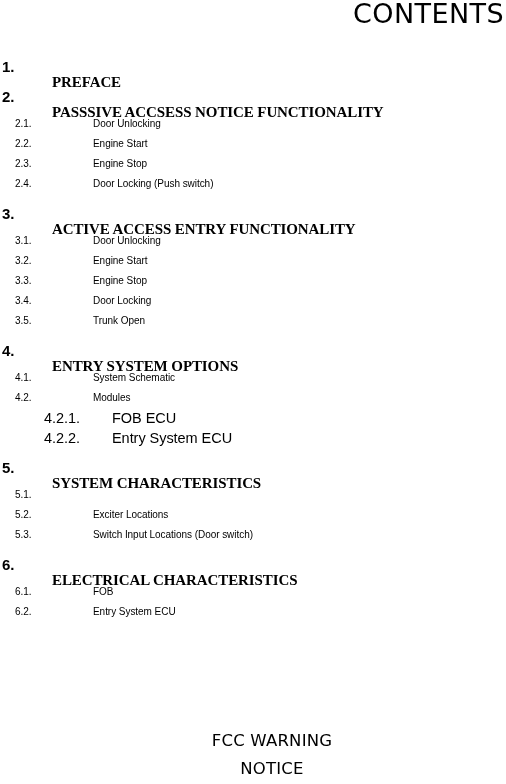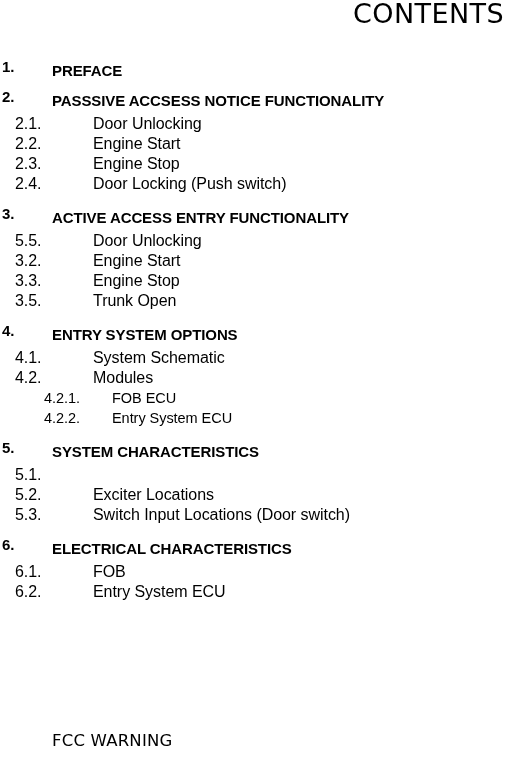--- a/index.html
+++ b/index.html
@@ -63,29 +63,30 @@
     white-space: nowrap;
   }
   .row-l1 .num {
     position: absolute;
     left: 2px;
     top: 0;
   }
   .row-l1 .txt {
     position: absolute;
     left: 52px;
-    top: 4px;
+    top: 16px;
+    font-family: Liberation Serif, serif;
   }
 
   
   .row-l2 {
     position: relative;
     height: 20px;
     line-height: 20px;
-    font-size: 16px;
+    font-size: 10px;
     font-weight: normal;
     letter-spacing: -0.05px;
     white-space: nowrap;
     padding-left: 15px;
   }
   .row-l2 .num {
     position: absolute;
     left: 15px;
     top: 0;
   }
@@ -127,20 +128,21 @@
     top: 727px;
     width: 440px;
   }
   .notice-line {
     font-family: "DejaVu Sans", sans-serif;
     font-size: 16.5px;
     font-weight: 400;
     letter-spacing: 0.2px;
     line-height: 28px;
     white-space: nowrap;
+    text-align: center;
   }
 </style>
 </head>
 <body>
 
 <div id="page">
 
   <div class="doc-title">CONTENTS</div>
 
   <div class="toc" id="toc-root">
@@ -175,30 +177,34 @@
         </div>
         <div class="gap-between-groups"></div>
       </div>
       <div class="group">
         <div class="row-l1">
           <span class="num">3.</span>
           <span class="txt">ACTIVE ACCESS ENTRY FUNCTIONALITY</span>
         </div>
         <div class="gap-after-heading"></div>
         <div class="row-l2">
-          <span class="num">5.5.</span>
+          <span class="num">3.1.</span>
           <span class="txt">Door Unlocking</span>
         </div>
         <div class="row-l2">
           <span class="num">3.2.</span>
           <span class="txt">Engine Start</span>
         </div>
         <div class="row-l2">
           <span class="num">3.3.</span>
           <span class="txt">Engine Stop</span>
+        </div>
+        <div class="row-l2">
+          <span class="num">3.4.</span>
+          <span class="txt">Door Locking</span>
         </div>
         <div class="row-l2">
           <span class="num">3.5.</span>
           <span class="txt">Trunk Open</span>
         </div>
         <div class="gap-between-groups"></div>
       </div>
       <div class="group">
         <div class="row-l1">
           <span class="num">4.</span>
@@ -254,15 +260,16 @@
         </div>
         <div class="row-l2">
           <span class="num">6.2.</span>
           <span class="txt">Entry System ECU</span>
         </div>
       </div>
     </div>
 
   <div class="notices" id="notices-root">
       <div class="notice-line">FCC WARNING</div>
+      <div class="notice-line">NOTICE</div>
     </div>
 
 </div>
 
 </body></html>

